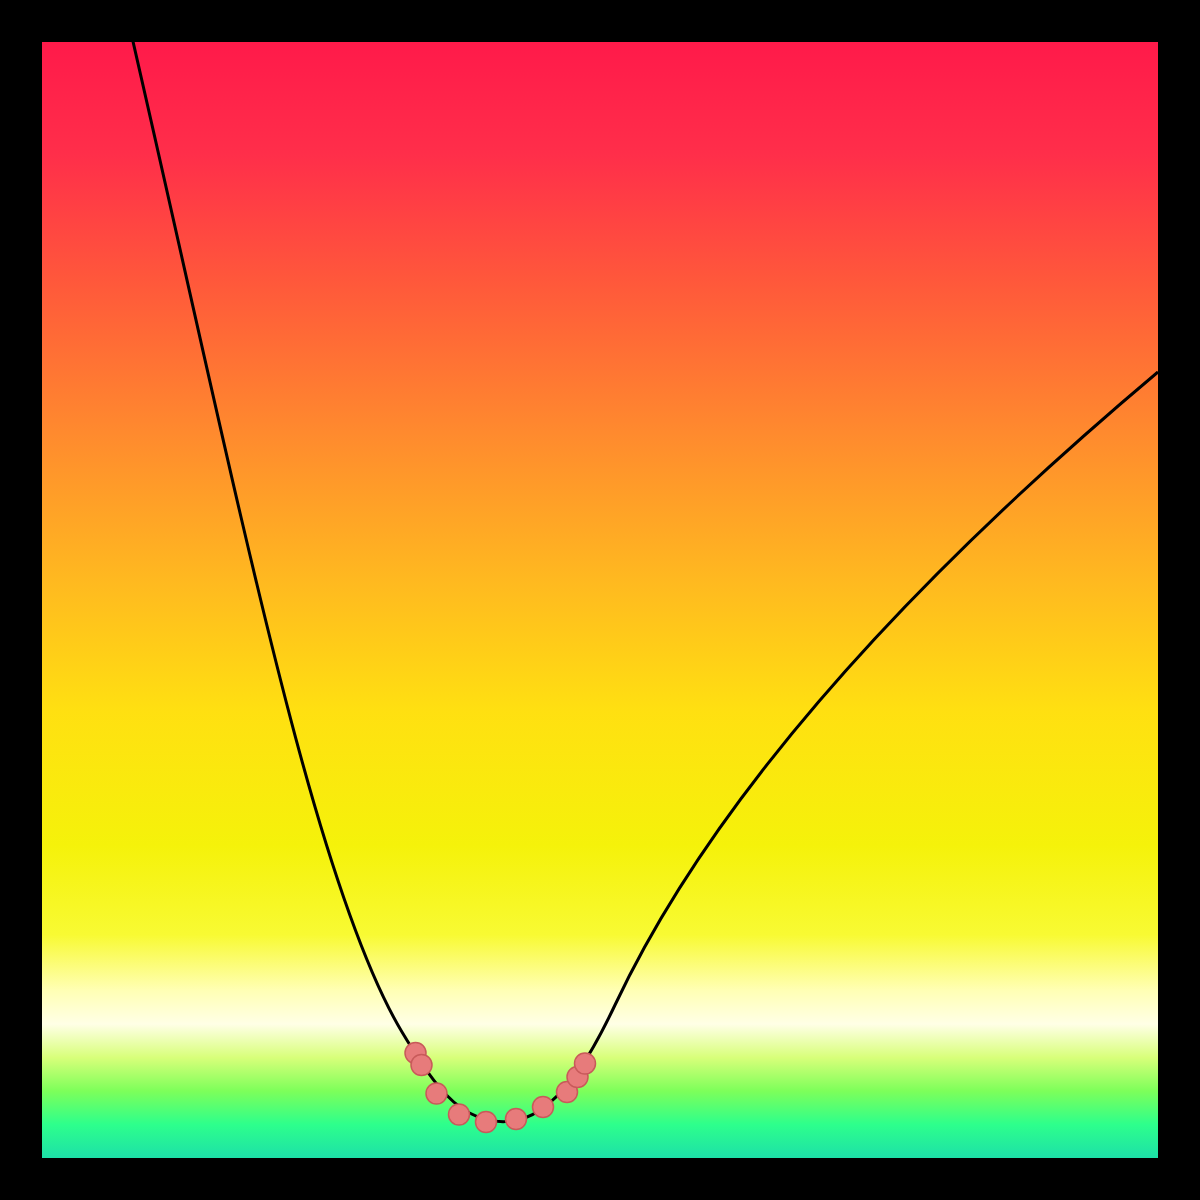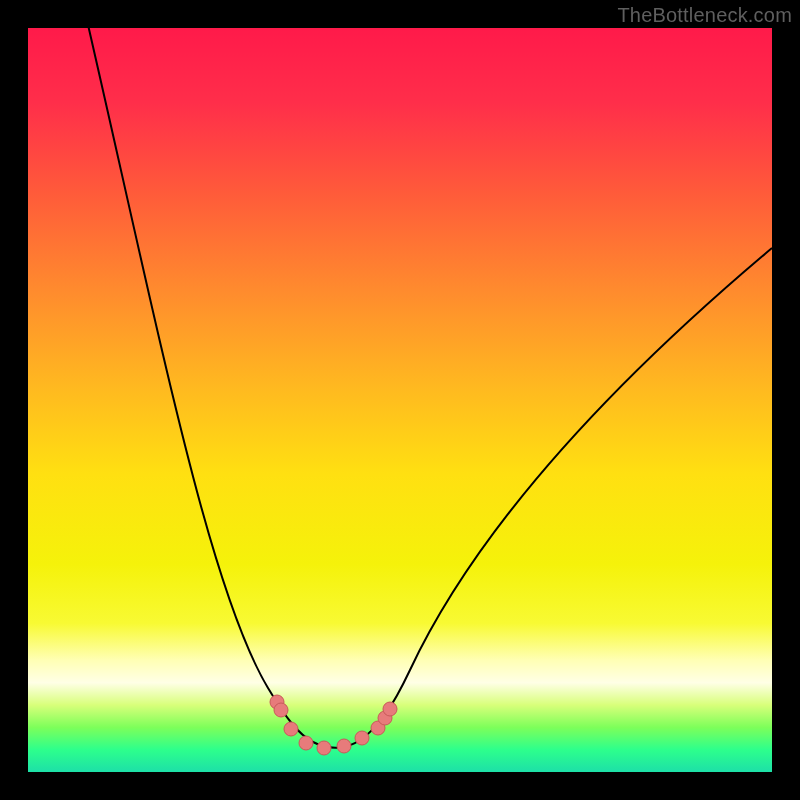--- a/index.html
+++ b/index.html
@@ -39,21 +39,20 @@
   }
   .plot svg {
     display: block;
   }
 </style>
 </head>
 <body>
 
 <div class="frame">
 
-  <div class="watermark">TheBottleneck.com</div>
 
   <div class="plot">
     <svg id="plot-svg" width="744" height="744" viewBox="0 0 744 744">
       <defs>
         <linearGradient id="bg-grad" x1="0" y1="0" x2="0" y2="1">
             <stop offset="0%" stop-color="#ff1a4a"></stop>
             <stop offset="10%" stop-color="#ff2e4a"></stop>
             <stop offset="22%" stop-color="#ff5a3a"></stop>
             <stop offset="35%" stop-color="#ff8a2e"></stop>
             <stop offset="48%" stop-color="#ffb820"></stop>

